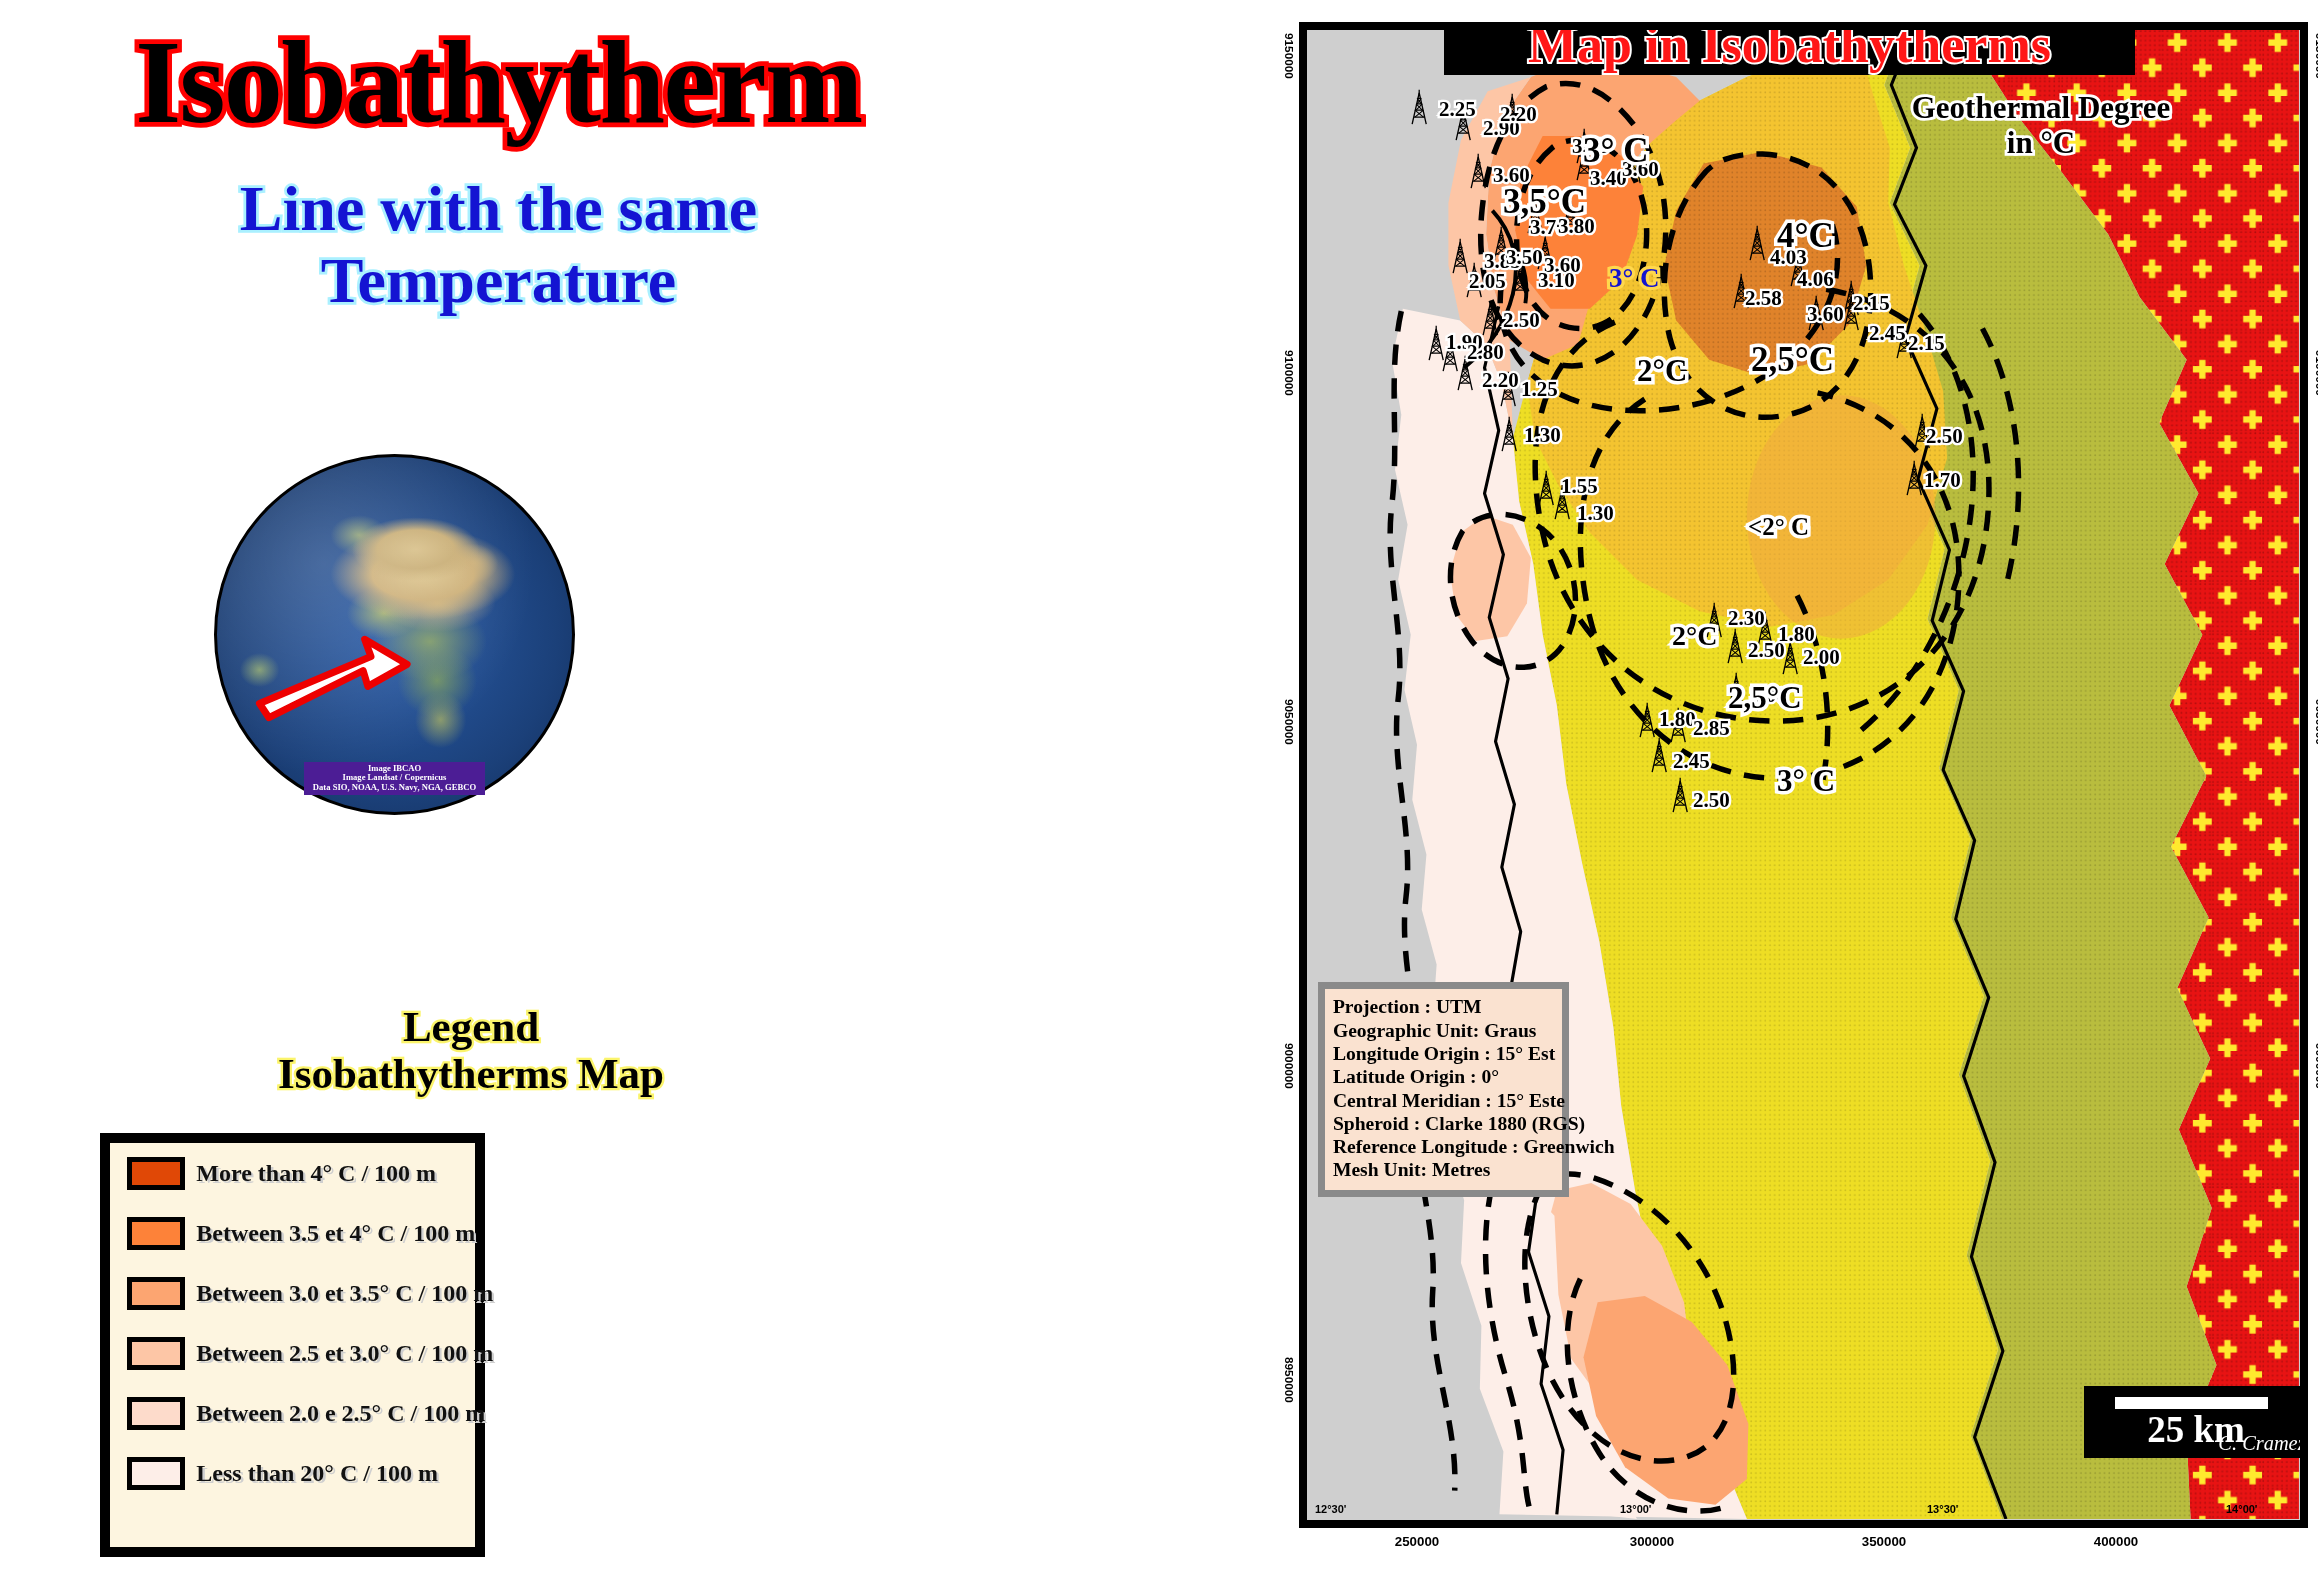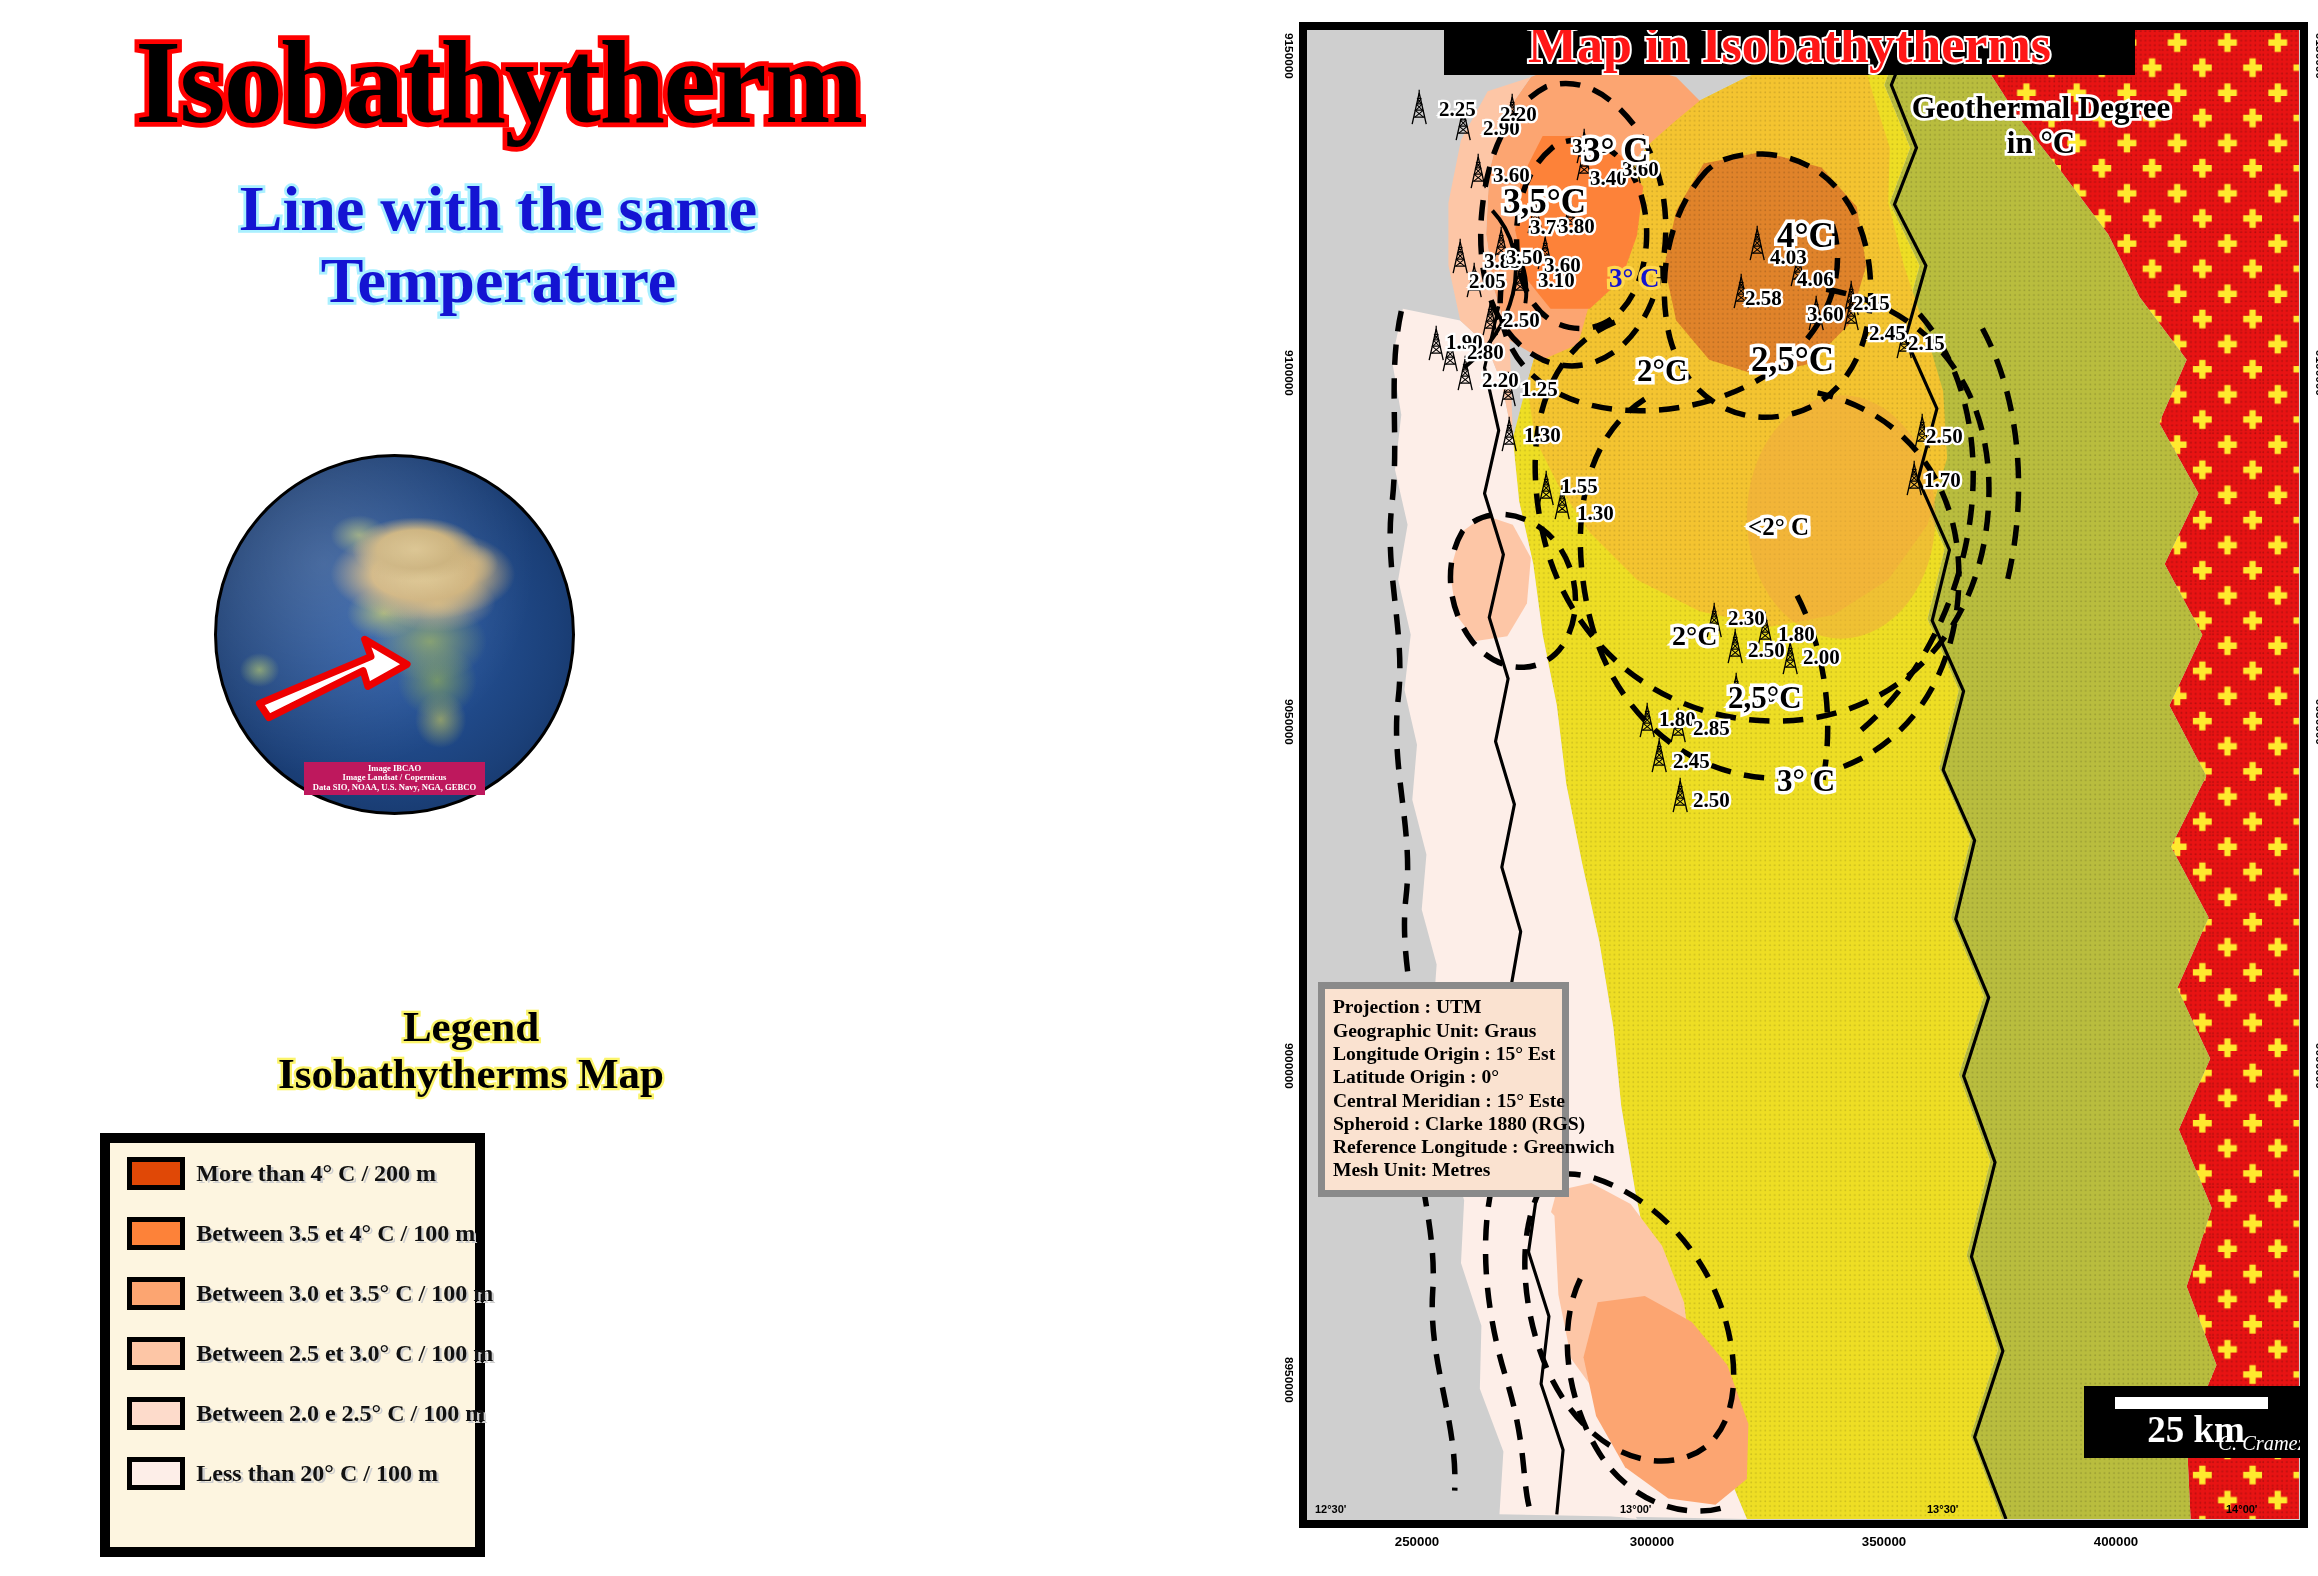--- a/index.html
+++ b/index.html
@@ -37,21 +37,21 @@
       radial-gradient(ellipse 20% 14% at 60% 52%, #7e9a6a 0%, rgba(126,154,106,0) 80%),
       radial-gradient(ellipse 14% 13% at 62% 63%, #6d8f66 0%, rgba(109,143,102,0) 80%),
       radial-gradient(ellipse 9%  10% at 63% 74%, #8a9a6c 0%, rgba(138,154,108,0) 80%),
       radial-gradient(ellipse 10% 7%  at 40% 22%, #8ea077 0%, rgba(142,160,119,0) 80%),
       radial-gradient(ellipse 9% 7%   at 72% 30%, #cbb480 0%, rgba(203,180,128,0) 80%),
       radial-gradient(ellipse 7% 6%   at 12% 60%, #7f9a70 0%, rgba(127,154,112,0) 80%),
       radial-gradient(circle at 50% 50%, #2a5ca8 0%, #1b4079 65%, #112b55 100%);
   }
   #globe-arrow{position:absolute;left:0;top:0;width:361px;height:361px;}
   #globe-credit{
-    position:absolute;left:90px;top:308px;width:181px;background:#be185d;color:#fff;
+    position:absolute;left:90px;top:308px;width:181px;background:#4c1d95;color:#fff;
     font-size:8.6px;line-height:1.15;text-align:center;padding:1.6px 0;font-weight:bold;
   }
 
   
   #legend-heading{
     position:absolute;left:47px;top:1003px;width:848px;text-align:center;
     font-family:"Liberation Serif",serif;font-weight:bold;font-size:43px;line-height:1.1;
     color:#000;-webkit-text-stroke:4.7px #fbf46b;paint-order:stroke fill;
   }
   #legend-box{
@@ -160,21 +160,21 @@
   </div>
 
   <div id="legend-heading">
     <div>Legend</div>
     <div>Isobathytherms Map</div>
   </div>
 
   <div id="legend-box">
     <div class="legend-row">
       <span class="legend-swatch" style="background: rgb(224, 72, 6);"></span>
-      <span class="legend-label">More than 4° C / 200 m</span>
+      <span class="legend-label">More than 4° C / 100 m</span>
     </div>
     <div class="legend-row">
       <span class="legend-swatch" style="background: rgb(253, 130, 57);"></span>
       <span class="legend-label">Between 3.5 et 4° C / 100 m</span>
     </div>
     <div class="legend-row">
       <span class="legend-swatch" style="background: rgb(252, 165, 113);"></span>
       <span class="legend-label">Between  3.0 et 3.5° C / 100 m</span>
     </div>
     <div class="legend-row">

